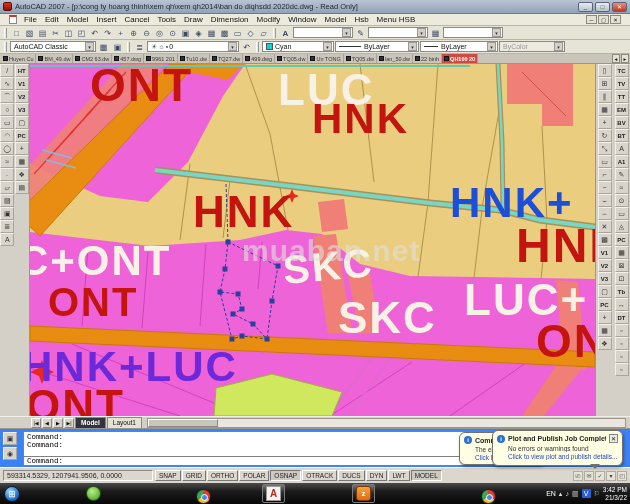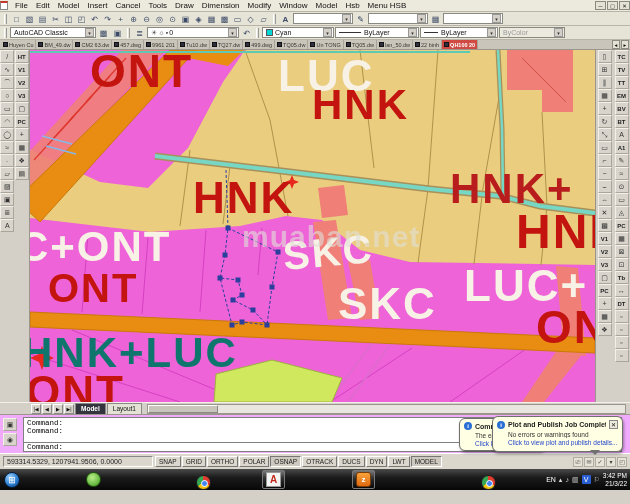--- a/index.html
+++ b/index.html
@@ -10,21 +10,21 @@
   .titlebar{height:14px;display:flex;align-items:center;padding:0 3px;gap:3px;
     background:linear-gradient(#b9c5d4,#93a2b6);border-bottom:1px solid #6b7a8e;}
   .app-icon{width:9px;height:9px;background:linear-gradient(#e0301e,#8c1408);border:1px solid #5e0e06;border-radius:2px;flex:none;}
   .title-text{flex:1;font-size:7.5px;color:#1d2635;white-space:nowrap;overflow:hidden;}
   .win-btns{display:flex;gap:2px;}
   .wbtn{width:15px;height:10px;font-size:6px;line-height:9px;text-align:center;border:1px solid #5a6678;
     background:linear-gradient(#e8edf3,#b6c0cd);border-radius:2px;color:#333;}
   .wbtn.close{background:linear-gradient(#e98e7c,#c03a22);color:#fff;}
 
   
-  .menubar{height:12px;display:flex;align-items:center;background:#ece9dd;border-bottom:1px solid #b8b4a8;padding:0 0;}
+  .menubar{height:12px;display:flex;align-items:center;background:#ece9dd;border-bottom:1px solid #b8b4a8;padding:0 9px;}
   .menu-doc-icon{width:8px;height:9px;background:#fff;border:1px solid #888;border-top:2px solid #c23b2a;margin-right:3px;flex:none;}
   #menu-items{display:flex;flex:1;}
   .menu-item{padding:0 4px;font-size:8px;line-height:11px;white-space:nowrap;}
   .mdi-btns{display:flex;gap:1px;}
   .mbtn{width:11px;height:9px;font-size:5.5px;line-height:8px;text-align:center;border:1px solid #8a8a80;background:#e4e1d5;}
 
   
   .tb{height:14px;display:flex;align-items:center;background:#e6e3d7;border-bottom:1px solid #b8b4a8;padding:0 2px;gap:1px;}
   .grip{width:3px;height:10px;border-left:1px solid #fff;border-right:1px solid #999;margin:0 2px;flex:none;}
   #tb1-icons{display:flex;gap:0;}
@@ -65,21 +65,21 @@
 
   
   .layoutrow{height:12px;display:flex;align-items:center;background:#d4d0c8;border-top:1px solid #f2f0e8;padding-left:31px;gap:1px;}
   .navbtn{width:10px;height:10px;font-size:5px;line-height:9px;text-align:center;border:1px solid;border-color:#fff #888 #888 #fff;background:#d8d4cb;}
   .ltab{height:11px;padding:0 5px;font-size:6.5px;line-height:10px;border:1px solid #888;border-bottom:none;background:#e4e1d5;}
   .ltab.model{background:#34343f;color:#fff;font-weight:bold;}
   .hscroll{flex:1;height:10px;margin:0 4px;border:1px solid #9a968c;background:#e8e6de;display:flex;align-items:center;}
   .hthumb{width:70px;height:8px;background:#c9c5bb;border:1px solid;border-color:#fff #888 #888 #fff;}
 
   
-  .cmdarea{position:relative;height:39px;background:#f0abfc;border-top:1px solid #9a968c;}
+  .cmdarea{position:relative;height:39px;background:#3b82f6;border-top:1px solid #9a968c;}
   .side-ico{position:absolute;left:3px;top:3px;display:flex;flex-direction:column;gap:2px;}
   .cmdbox{position:absolute;left:23px;top:2px;right:8px;height:26px;background:#fff;border:1px solid #808080;
     padding:1px 3px;overflow:hidden;}
   .cmd-line{font-family:"Liberation Mono",monospace;font-size:7.5px;line-height:8.4px;color:#000;white-space:pre;}
   .cmdprompt{position:absolute;left:23px;bottom:1px;right:8px;height:10px;background:#fff;border:1px solid #808080;
     font-family:"Liberation Mono",monospace;font-size:7.5px;line-height:9px;padding:0 3px;color:#000;}
 
   
   .balloon{position:absolute;background:#ffffe3;border:1.5px solid #707070;border-radius:6px;padding:3px 4px;box-shadow:1px 2px 3px rgba(0,0,0,.35);}
   .balloon .brow{display:flex;align-items:center;gap:3px;}
@@ -116,20 +116,29 @@
   .t-lang{font-size:7px;color:#fff;}
   .t-ico{font-size:7px;color:#ddd;}
   .vbox{width:9px;height:9px;background:#2a5fd4;color:#fff;font-size:7px;line-height:9px;text-align:center;border-radius:1px;}
   .clock{text-align:right;font-size:6.5px;line-height:8px;color:#fff;}
 </style>
 </head>
 <body>
 
 <div class="win">
 
+  <div class="titlebar">
+    <span class="app-icon"></span>
+    <span class="title-text">AutoCAD 2007 - [p:\cong ty hoang thinh\xem qh\xem qh2014\ban do diqhsdd 2020dc.dwg - Read Only]</span>
+    <span class="win-btns">
+      <span class="wbtn">_</span>
+      <span class="wbtn">□</span>
+      <span class="wbtn close">✕</span>
+    </span>
+  </div>
 
   <div class="menubar">
     <span class="menu-doc-icon"></span>
     <div id="menu-items">
         <span class="menu-item">File</span>
         <span class="menu-item">Edit</span>
         <span class="menu-item">Model</span>
         <span class="menu-item">Insert</span>
         <span class="menu-item">Cancel</span>
         <span class="menu-item">Tools</span>
@@ -414,29 +423,29 @@
             <rect x="245.5" y="199.5" width="5" height="5"></rect>
               <rect x="239.5" y="234.5" width="5" height="5"></rect>
           </g>
         </g>
       </svg>
       <div id="map-labels">
           <span class="map-label" style="left: 60px; top: 0px; font-size: 46px; color: rgb(195, 20, 15);">ONT</span>
           <span class="map-label" style="left: 248px; top: 6px; font-size: 44px; color: rgb(247, 242, 229);">LUC</span>
           <span class="map-label" style="left: 282px; top: 36px; font-size: 42px; color: rgb(195, 20, 15);">HNK</span>
           <span class="map-label" style="left: 163px; top: 128px; font-size: 44px; color: rgb(195, 20, 15);">HNK</span>
-          <span class="map-label" style="left: 420px; top: 120px; font-size: 42px; color: #b91c1c;">HNK+</span>
+          <span class="map-label" style="left: 420px; top: 120px; font-size: 42px; color: #1d4ed8;">HNK+</span>
           <span class="map-label" style="left: 486px; top: 160px; font-size: 48px; color: rgb(195, 20, 15);">HNK</span>
           <span class="map-label" style="left: -12px; top: 178px; font-size: 42px; color: rgb(247, 242, 229);">C+ONT</span>
           <span class="map-label" style="left: 253px; top: 184px; font-size: 40px; color: rgb(247, 242, 229); transform: rotate(-5deg);">SKC</span>
           <span class="map-label" style="left: 18px; top: 220px; font-size: 40px; color: rgb(195, 20, 15);">ONT</span>
           <span class="map-label" style="left: 308px; top: 234px; font-size: 44px; color: rgb(247, 242, 229);">SKC</span>
           <span class="map-label" style="left: 434px; top: 216px; font-size: 44px; color: rgb(247, 242, 229);">LUC+</span>
           <span class="map-label" style="left: 506px; top: 256px; font-size: 46px; color: rgb(195, 20, 15);">ONT</span>
-          <span class="map-label" style="left: -8px; top: 284px; font-size: 42px; color: #0f766e;">HNK+LUC</span>
+          <span class="map-label" style="left: -8px; top: 284px; font-size: 42px; color: #6d28d9;">HNK+LUC</span>
           <span class="map-label" style="left: -4px; top: 322px; font-size: 44px; color: rgb(195, 20, 15);">ONT</span>
         </div>
       <div class="watermark" id="map-watermark" style="left: 212px; top: 170px; font-size: 30px;">muaban.net</div>
     </div>
 
     <div class="rtools">
       <div class="icol" id="rcol1">
           <span class="sbtn">▯</span>
           <span class="sbtn">⊞</span>
           <span class="sbtn">∥</span>

